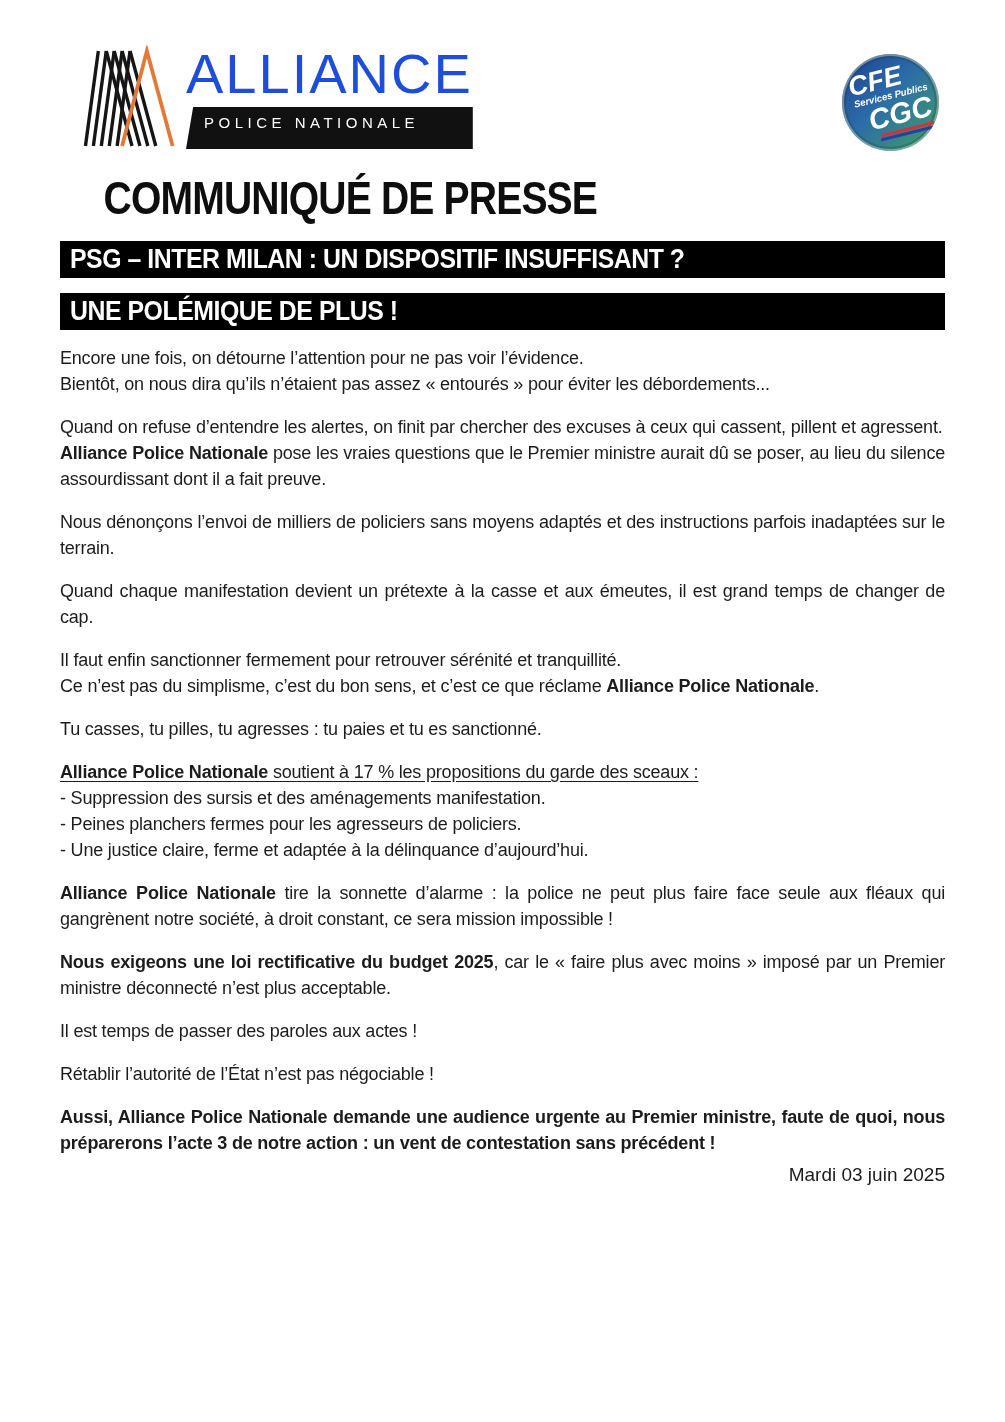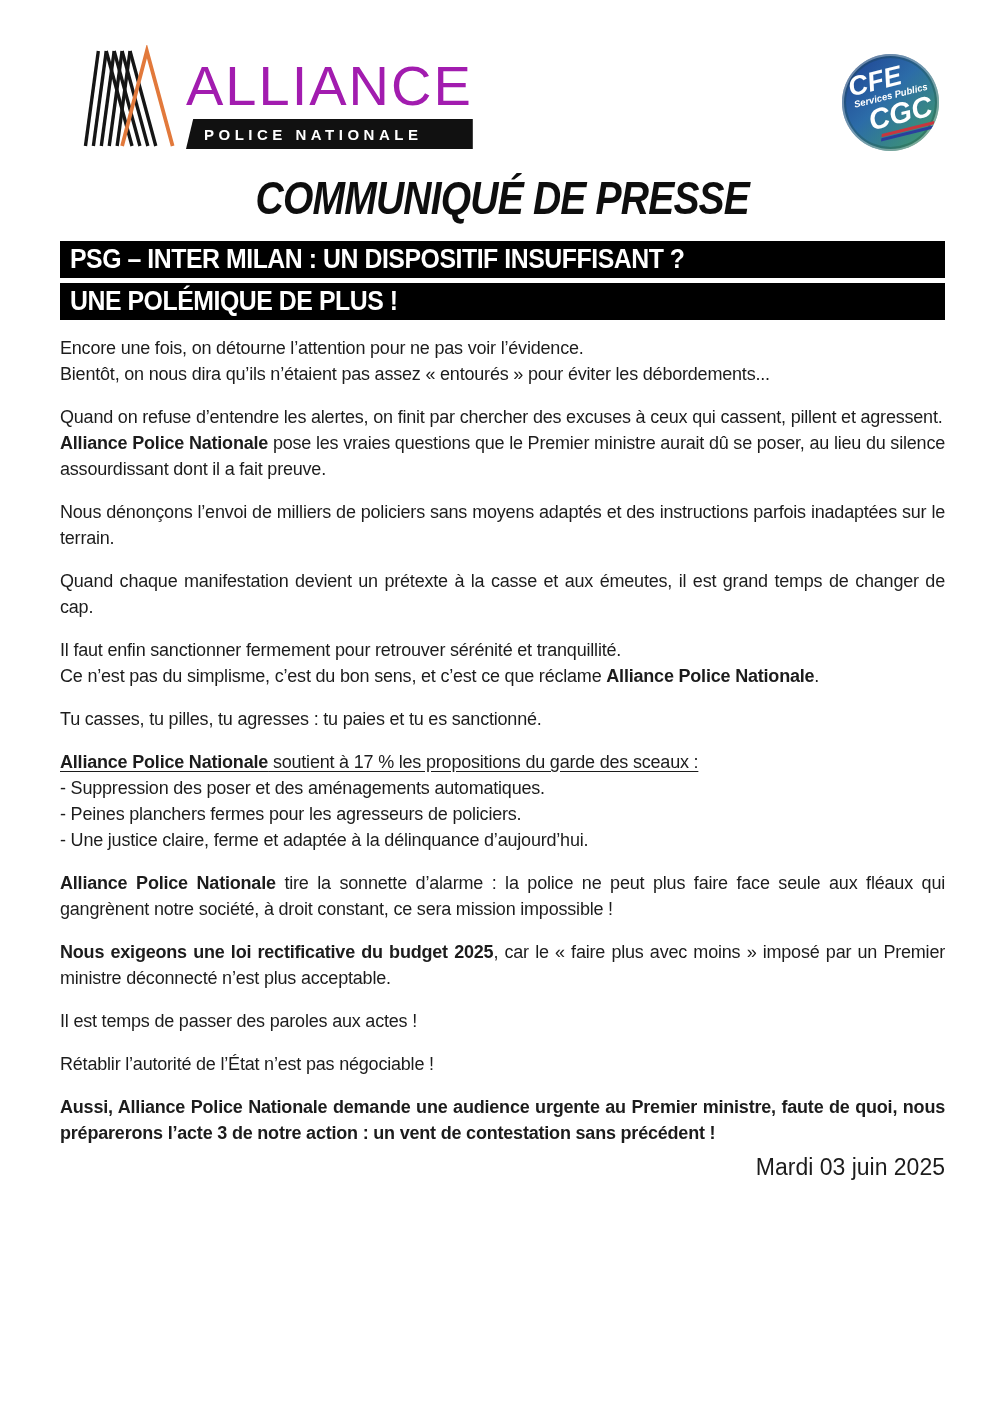--- a/index.html
+++ b/index.html
@@ -13,26 +13,26 @@
   }
   .page { padding:45px 60px 0 60px; }
 
   
   .header { display:flex; justify-content:space-between; align-items:flex-start; padding-left:22px; padding-right:6px; }
   .logo { display:flex; align-items:flex-end; height:104px; }
   .logo-mark { width:102px; height:104px; flex:0 0 auto; }
   .logo-text { display:flex; flex-direction:column; justify-content:flex-end; height:104px; margin-left:2px; }
   .logo-name {
     font-size:56px; font-weight:400; letter-spacing:2px;
-    color:#a21caf; line-height:0.95; white-space:nowrap;
+    color:#1d4ed8; line-height:0.95; white-space:nowrap;
   }
   .logo-sub {
-    background:#111; color:#fff; font-weight:700;
+    background:#111; color:#fff; font-weight:400;
     font-size:15px; letter-spacing:4.5px;
-    padding:7px 16px 6px 18px; margin-top:7px;
+    padding:7px 16px 18px 18px; margin-top:7px;
     clip-path: polygon(2.5% 0, 100% 0, 100% 100%, 0 100%);
     white-space:nowrap;
   }
 
   
   .badge {
     width:97px; height:97px; border-radius:50%;
     background:linear-gradient(135deg,#1e3e92 0%, #2c6ca8 45%, #43a163 100%);
     position:relative; overflow:hidden; margin-top:9px;
     box-shadow: inset 0 0 0 2px rgba(255,255,255,0.35), inset 0 0 0 4px rgba(20,60,40,0.25);
@@ -46,47 +46,47 @@
   }
   .b1 { font-size:27px; font-weight:700; margin-right:20px; }
   .b2 { font-size:9.5px; font-weight:700; margin:2px 0 1px 4px; white-space:nowrap; }
   .b3 { font-size:29px; font-weight:700; margin-left:14px; }
   .badge-stripes { width:54px; height:8px; margin-left:18px; margin-top:3px; transform:skewX(-20deg); display:flex; flex-direction:column; gap:1px; }
   .badge-stripes i { display:block; height:3px; }
   .s-red { background:#c9363e; }
   .s-blue { background:#2a3f9d; }
 
   
-  .title { text-align:center; margin-top:20px; height:54px;font-style:italic; }
+  .title { text-align:left; margin-top:20px; height:54px; }
   .title-inner {
     display:inline-block; font-size:46px; font-weight:700;
     letter-spacing:-1px; white-space:nowrap; color:#0e0e0e;
     transform:scaleX(0.85); transform-origin:center;
   }
 
   
-  .bars { margin-top:16px; display:flex; flex-direction:column; gap:5px; }
+  .bars { margin-top:16px; display:flex; flex-direction:column; gap:15px; }
   .bar { background:#000; color:#fff; padding:3px 10px; min-height:36px; display:flex; align-items:center; }
   .bar-inner {
     display:inline-block; font-weight:700; font-size:27px;
     letter-spacing:-0.5px; white-space:nowrap;
     transform:scaleX(0.92); transform-origin:left center;
   }
 
   
   .body { margin-top:15px; }
   .para {
     font-size:18px; line-height:26px; letter-spacing:-0.2px;
     text-align:justify; color:#1c1c1c;
   }
   .para.gap { margin-bottom:17px; }
   .para .bold { font-weight:700; }
   .para.underline { text-decoration:underline; text-underline-offset:3px; }
 
-  .date { text-align:right; font-size:23px; margin-top:8px; color:#1c1c1c; }
+  .date { text-align:right; font-size:19px; margin-top:8px; color:#1c1c1c; }
 </style>
 </head>
 <body>
 
 <div class="page">
 
   <header class="header">
     <div class="logo">
       <svg class="logo-mark" viewBox="0 0 100 105" xmlns="http://www.w3.org/2000/svg">
 
@@ -139,21 +139,21 @@
       <p class="para"><span>Encore une fois, on détourne l’attention pour ne pas voir l’évidence.</span></p>
       <p class="para gap"><span>Bientôt, on nous dira qu’ils n’étaient pas assez « entourés » pour éviter les débordements...</span></p>
       <p class="para"><span>Quand on refuse d’entendre les alertes, on finit par chercher des excuses à ceux qui cassent, pillent et agressent.</span></p>
       <p class="para gap"><span class="bold">Alliance Police Nationale</span><span> pose les vraies questions que le Premier ministre aurait dû se poser, au lieu du silence assourdissant dont il a fait preuve.</span></p>
       <p class="para gap"><span>Nous dénonçons l’envoi de milliers de policiers sans moyens adaptés et des instructions parfois inadaptées sur le terrain.</span></p>
       <p class="para gap"><span>Quand chaque manifestation devient un prétexte à la casse et aux émeutes, il est grand temps de changer de cap.</span></p>
       <p class="para"><span>Il faut enfin sanctionner fermement pour retrouver sérénité et tranquillité.</span></p>
       <p class="para gap"><span>Ce n’est pas du simplisme, c’est du bon sens, et c’est ce que réclame </span><span class="bold">Alliance Police Nationale</span><span>.</span></p>
       <p class="para gap"><span>Tu casses, tu pilles, tu agresses : tu paies et tu es sanctionné.</span></p>
       <p class="para underline"><span class="bold">Alliance Police Nationale</span><span> soutient à 17 % les propositions du garde des sceaux :</span></p>
-      <p class="para"><span>- Suppression des poser et des aménagements automatiques.</span></p>
+      <p class="para"><span>- Suppression des sursis et des aménagements manifestation.</span></p>
       <p class="para"><span>- Peines planchers fermes pour les agresseurs de policiers.</span></p>
       <p class="para gap"><span>- Une justice claire, ferme et adaptée à la délinquance d’aujourd’hui.</span></p>
       <p class="para gap"><span class="bold">Alliance Police Nationale</span><span> tire la sonnette d’alarme : la police ne peut plus faire face seule aux fléaux qui gangrènent notre société, à droit constant, ce sera mission impossible !</span></p>
       <p class="para gap"><span class="bold">Nous exigeons une loi rectificative du budget 2025</span><span>, car le « faire plus avec moins » imposé par un Premier ministre déconnecté n’est plus acceptable.</span></p>
       <p class="para gap"><span>Il est temps de passer des paroles aux actes !</span></p>
       <p class="para gap"><span>Rétablir l’autorité de l’État n’est pas négociable !</span></p>
       <p class="para"><span class="bold">Aussi, Alliance Police Nationale demande une audience urgente au Premier ministre, faute de quoi, nous préparerons l’acte 3 de notre action : un vent de contestation sans précédent !</span></p>
     </main>
 
   <div class="date">Mardi 03 juin 2025</div>

